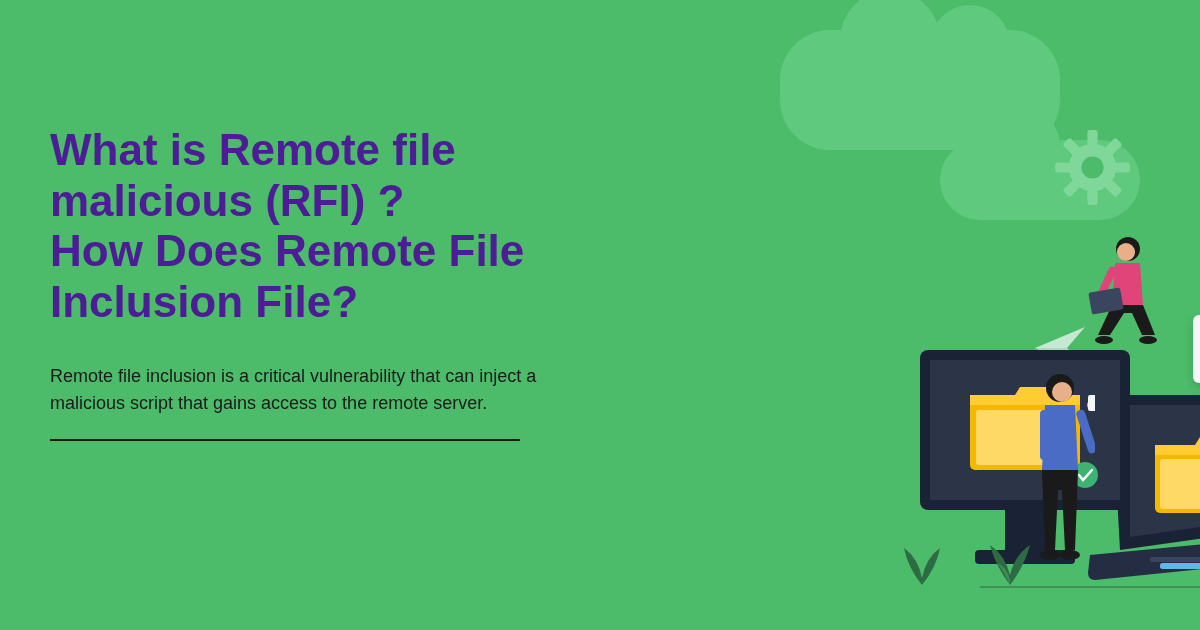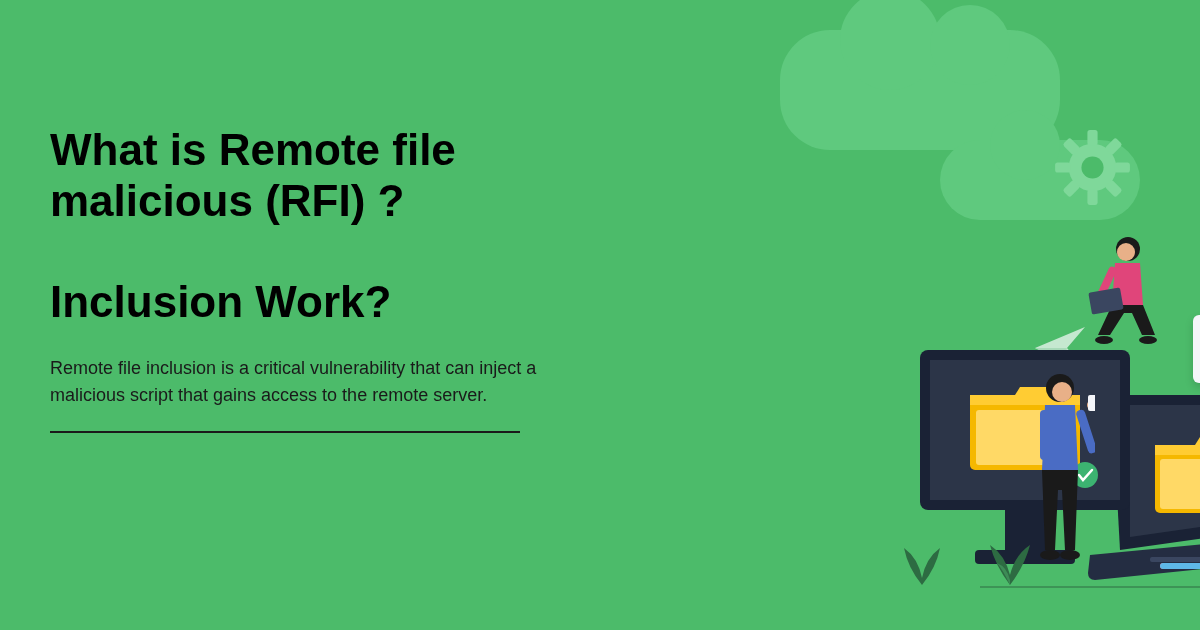--- a/index.html
+++ b/index.html
@@ -18,23 +18,23 @@
     .content {
       position: absolute;
       left: 50px;
       top: 125px;
       width: 520px;
       z-index: 10;
     }
     .title {
       font-size: 44px;
       font-weight: 700;
-      color: #000000;
+      color: #4c1d95;
       line-height: 1.15;
-      margin-bottom: 28px;
+      margin-bottom: 36px;
     }
     .description {
       font-size: 18px;
       color: #1a1a1a;
       line-height: 1.5;
       margin-bottom: 22px;
       font-weight: 400;
     }
     .divider {
       width: 470px;
@@ -180,22 +180,22 @@
 </head>
 <body>
 
 <div class="cloud cloud1"></div>
 <div class="cloud cloud2"></div>
 
 <div class="content">
   <h1 class="title">
     <span>What is Remote file</span><br>
     <span>malicious (RFI) ?</span><br>
-    <br>
-    <span>Inclusion Work?</span>
+    <span>How Does Remote File</span><br>
+    <span>Inclusion File?</span>
   </h1>
   <p class="description">Remote file inclusion is a critical vulnerability that can inject a malicious script that gains access to the remote server.</p>
   <div class="divider"></div>
 </div>
 
 <div class="illustration">
 
   <svg class="gear" width="85" height="85" viewBox="0 0 100 100">
     <g fill="#7FD89A">
       <circle cx="50" cy="50" r="28" fill="#7FD89A"></circle>

